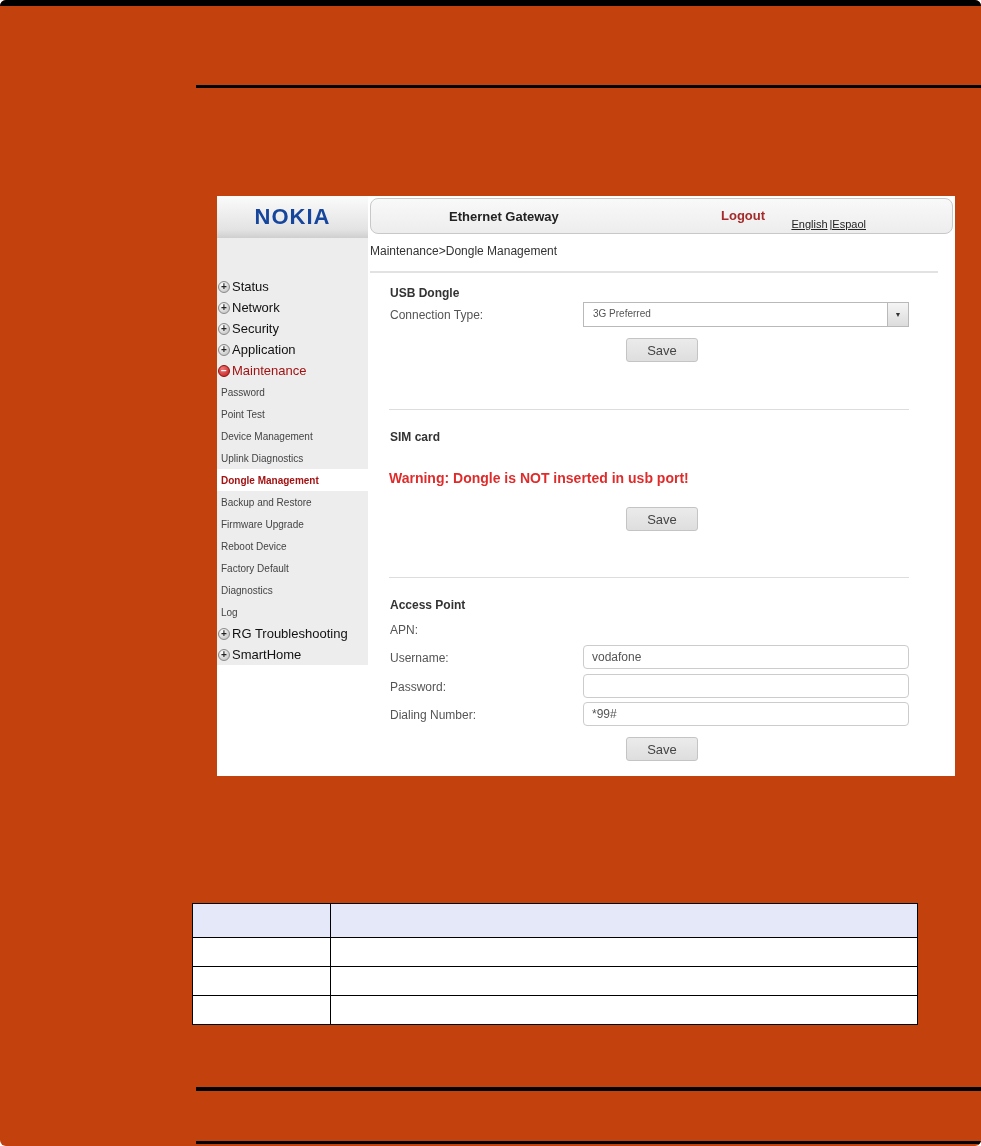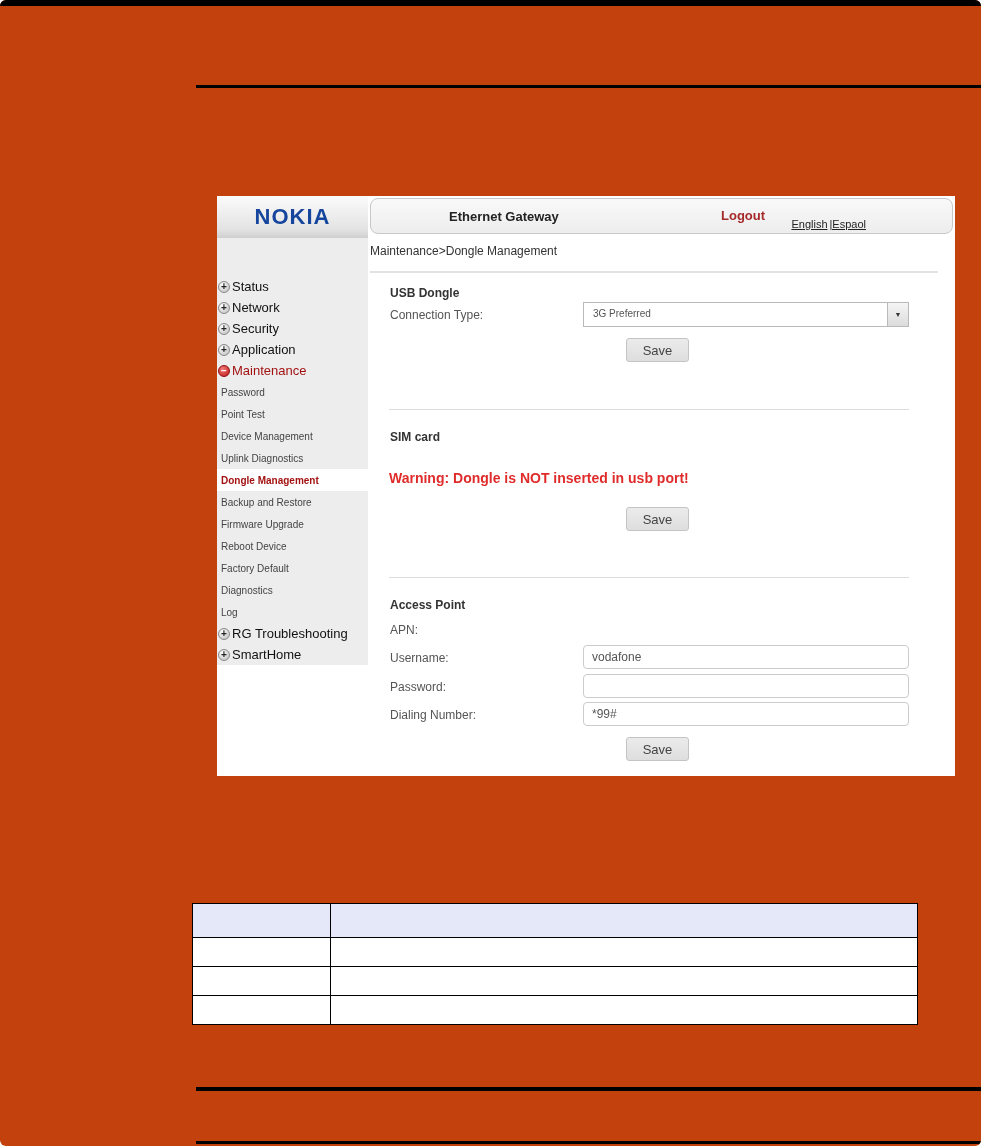--- a/index.html
+++ b/index.html
@@ -63,21 +63,21 @@
     position:absolute; left:366px; top:106px; width:326px; height:25px;
     background:#fff; border:1px solid #b9b9b9; display:flex; align-items:stretch; cursor:pointer;
   }
   .dropdown-text { flex:1; font-size:10px; color:#555; padding:5px 0 0 9px; }
   .dropdown-btn {
     width:21px; border-left:1px solid #b9b9b9; background:linear-gradient(#f5f5f5,#dcdcdc);
     display:flex; align-items:center; justify-content:center; font-size:7px; color:#333;
   }
 
   .save-btn {
-    position:absolute; width:63px; height:24px;
+    position:absolute; width:72px; height:24px;
     background:linear-gradient(#ebebeb,#dedede); border:1px solid #c4c4c4; border-radius:3px;
     font-size:13px; color:#444; font-family:"Liberation Sans",sans-serif; cursor:pointer;
   }
   .warning-text { position:absolute; left:172px; top:274px; font-size:14px; font-weight:bold; color:#e02b2b; }
 
   .txt-input {
     position:absolute; left:366px; width:326px; height:24px;
     border:1px solid #ccc; border-radius:4px; background:#fff;
     font-size:12px; color:#555; padding:0 8px; font-family:"Liberation Sans",sans-serif;
   }

